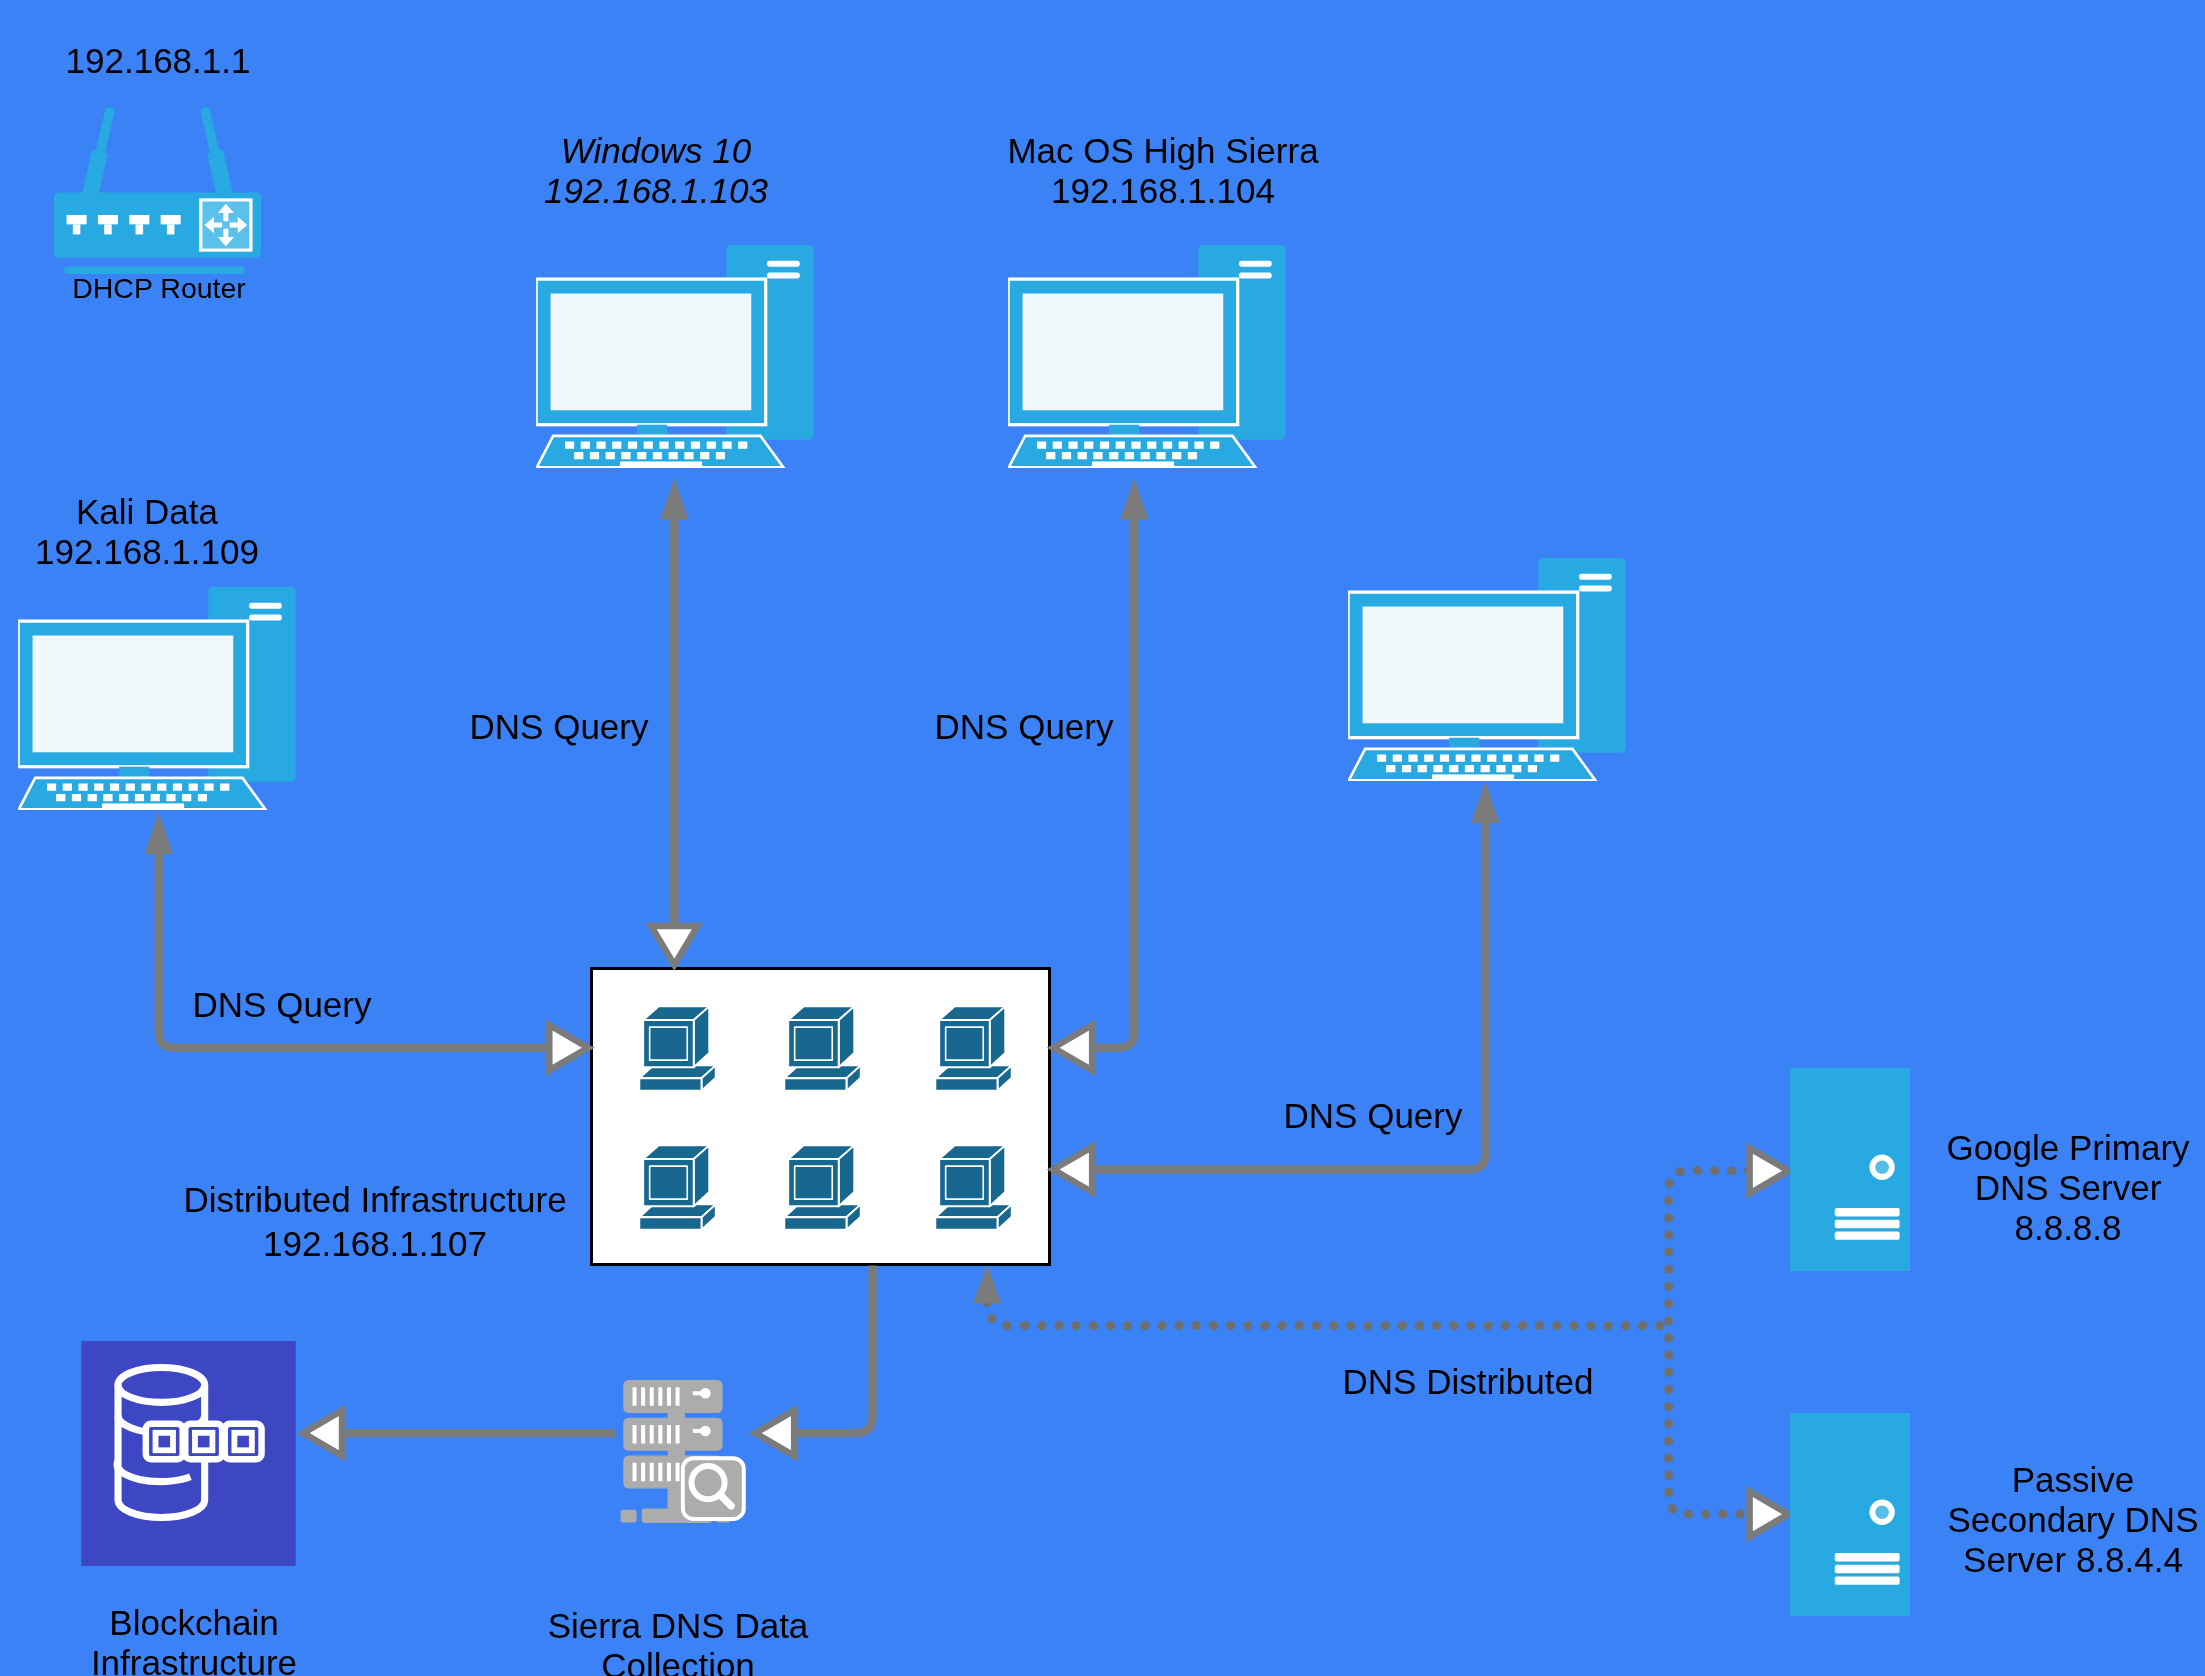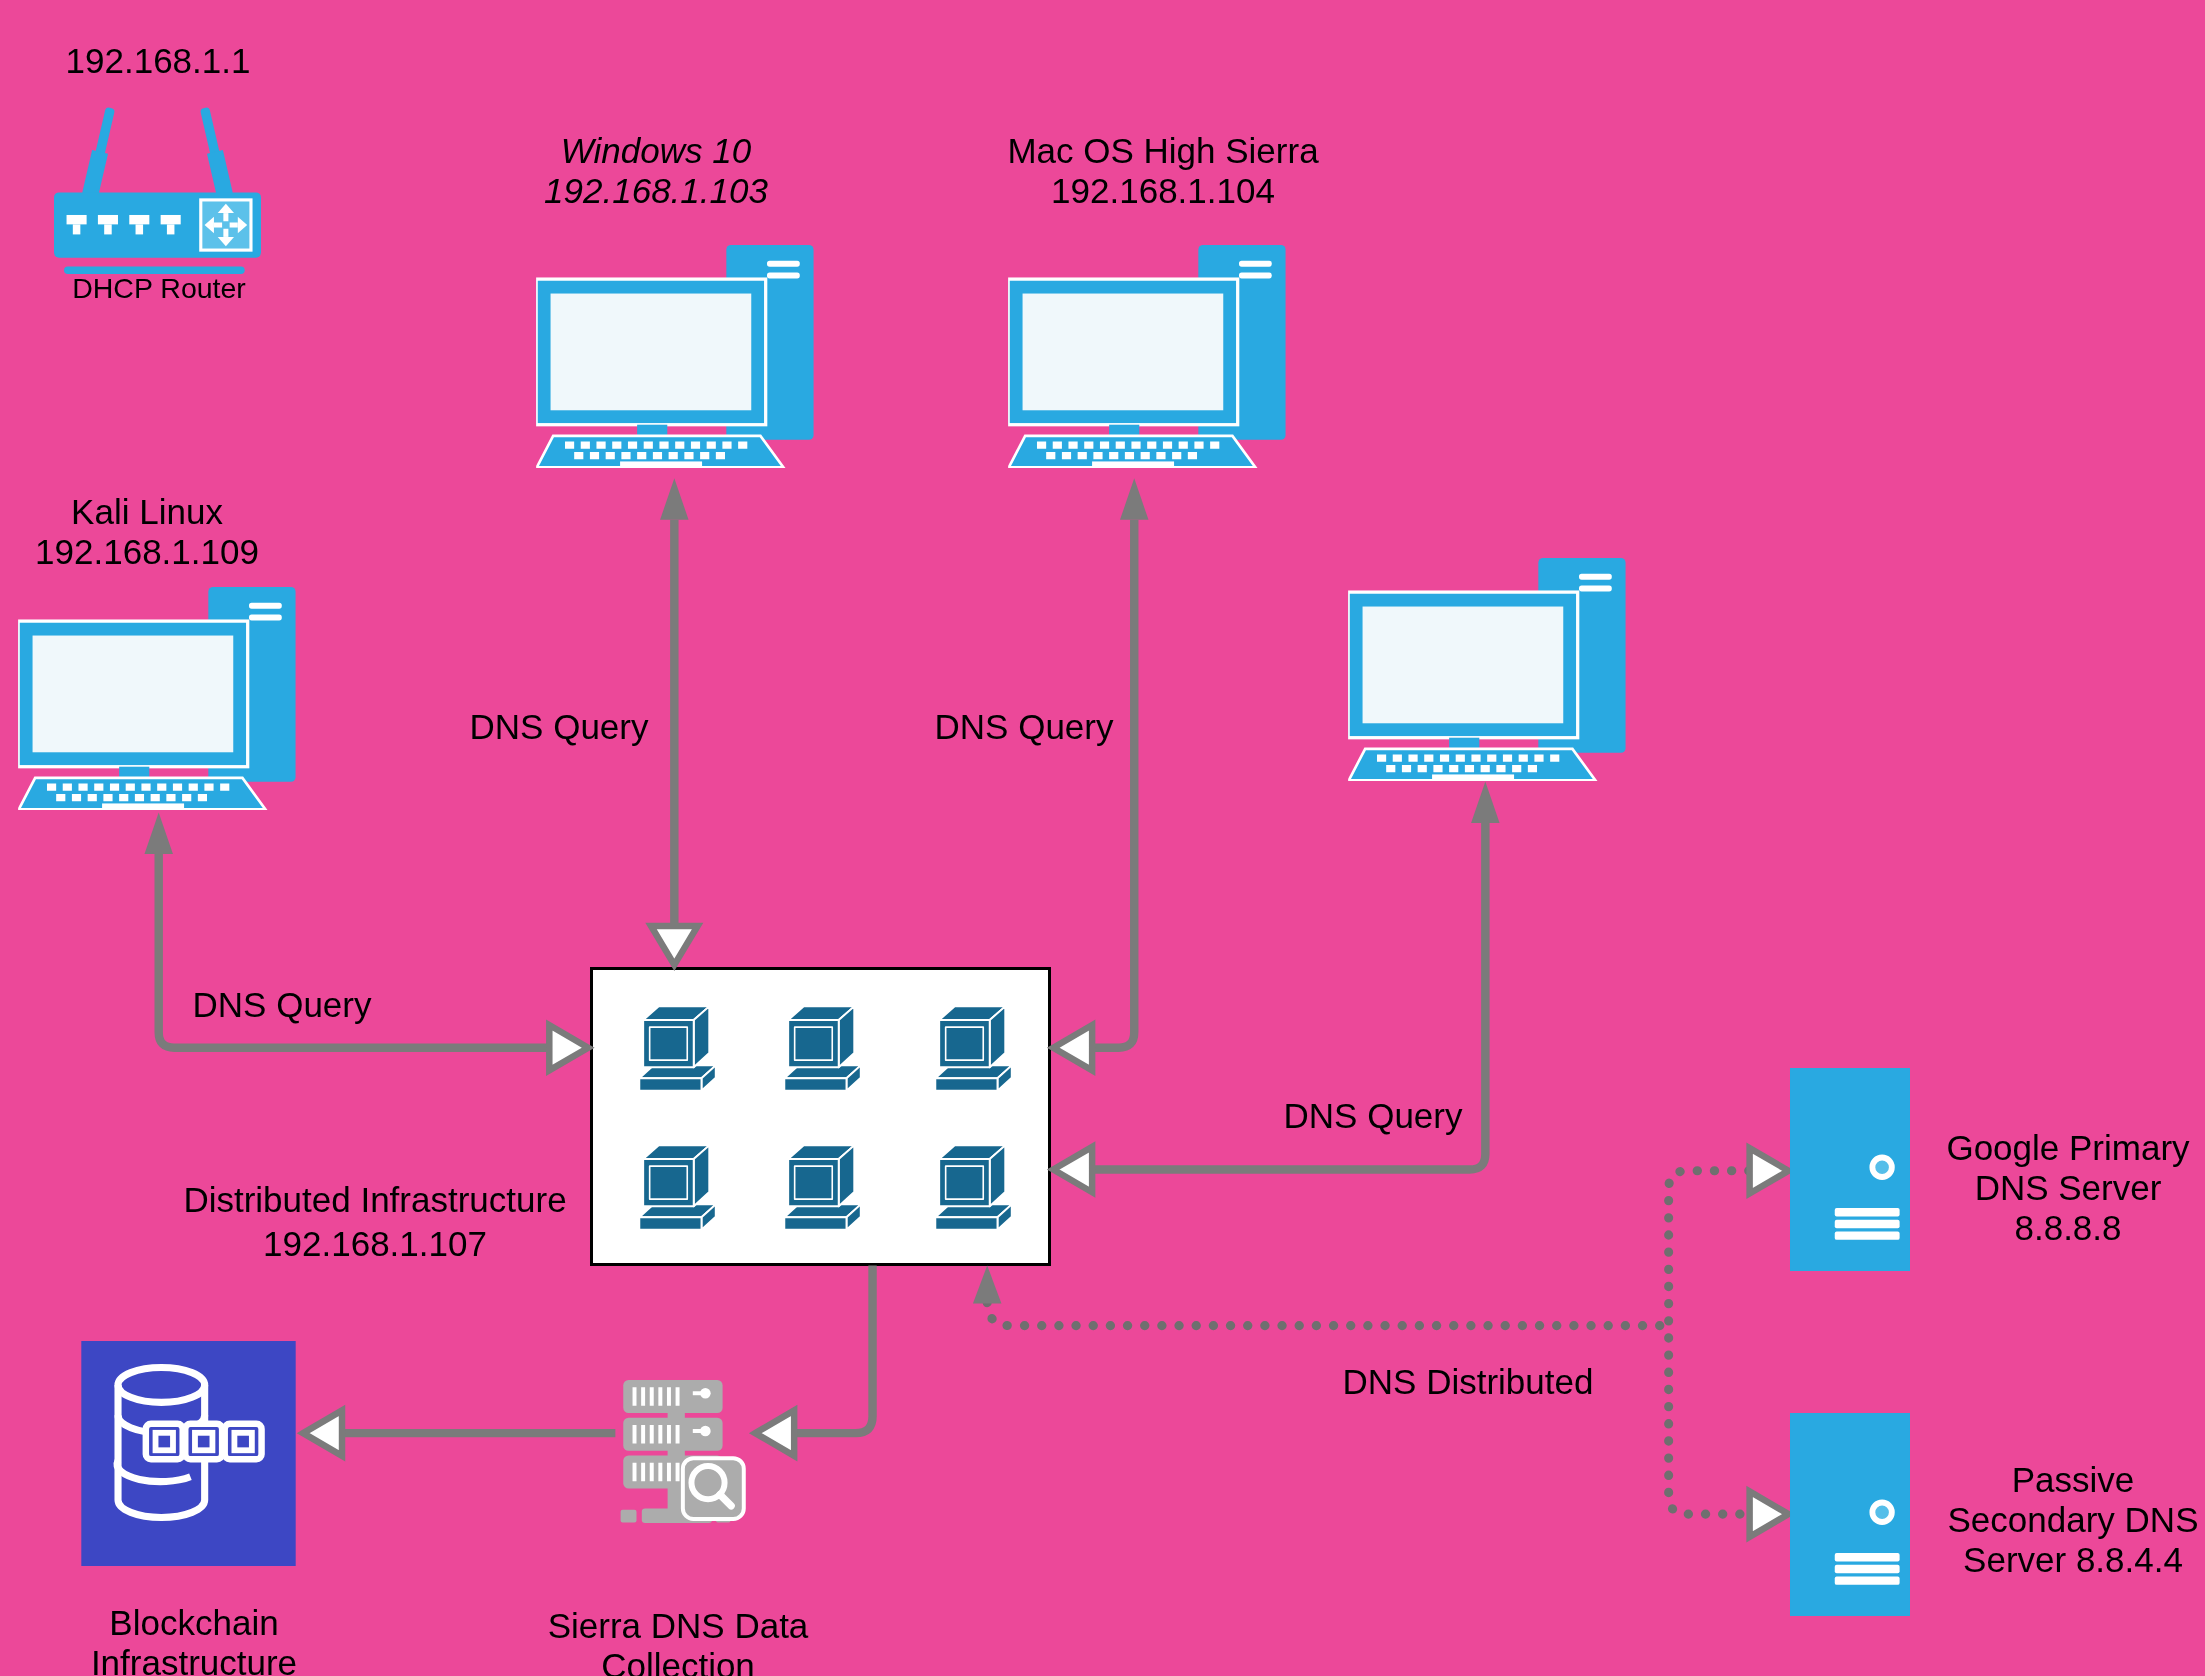--- a/index.html
+++ b/index.html
@@ -1,16 +1,16 @@
 <!DOCTYPE html>
 <html style="font-size:10.4px"><head>
 <meta charset="utf-8">
 <style>
   html,body{margin:0;padding:0;background:#fff;}
-  #canvas{position:relative;width:2205px;height:1677px;background:#ec4899;overflow:hidden;
+  #canvas{position:relative;width:2205px;height:1677px;background:#3b82f6;overflow:hidden;
           font-family:"Liberation Sans",sans-serif;color:#000;}
   .abs{position:absolute;}
   .lbl{position:absolute;transform:translateX(-50%);text-align:center;white-space:nowrap;
        font-size:35px;line-height:40px;color:#000;}
   .lbl.small{font-size:28.5px;line-height:32px;}
   .lbl.wide{line-height:44px;}
   svg{display:block;overflow:visible;}
 </style>
 </head>
 <body>
@@ -193,21 +193,21 @@
     </svg>
   <div class="lbl" style="left:1163px;top:131px;">
     <div>Mac OS High Sierra</div>
     <div>192.168.1.104</div>
   </div>
 
   <svg class="abs" style="left:18px;top:587px;" width="279" height="223" viewBox="0 0 425 340">
       <use href="#sym-desktop"></use>
     </svg>
   <div class="lbl" style="left:147px;top:492px;">
-    <div>Kali Linux</div>
+    <div>Kali Data</div>
     <div>192.168.1.109</div>
   </div>
 
   <svg class="abs" style="left:1348px;top:558px;" width="279" height="223" viewBox="0 0 425 340">
       <use href="#sym-desktop"></use>
     </svg>
 
   <svg class="abs" style="left:638px;top:1003px;" width="81" height="91" viewBox="0 0 125 140">
       <use href="#sym-terminal"></use>
     </svg>

